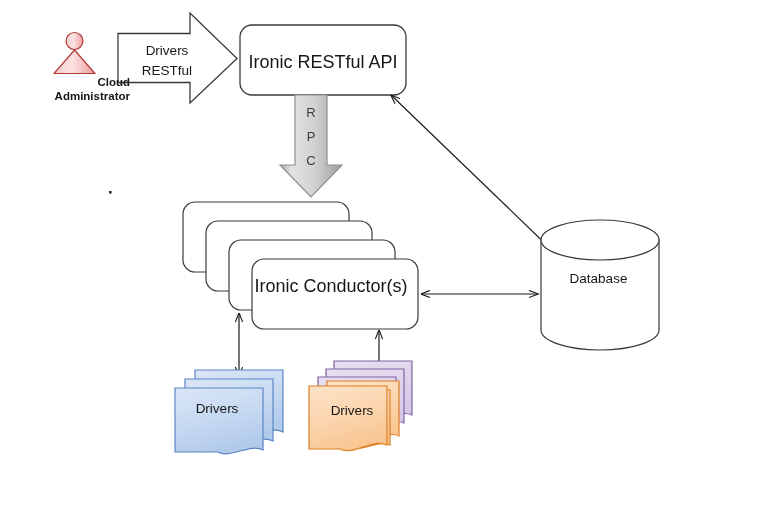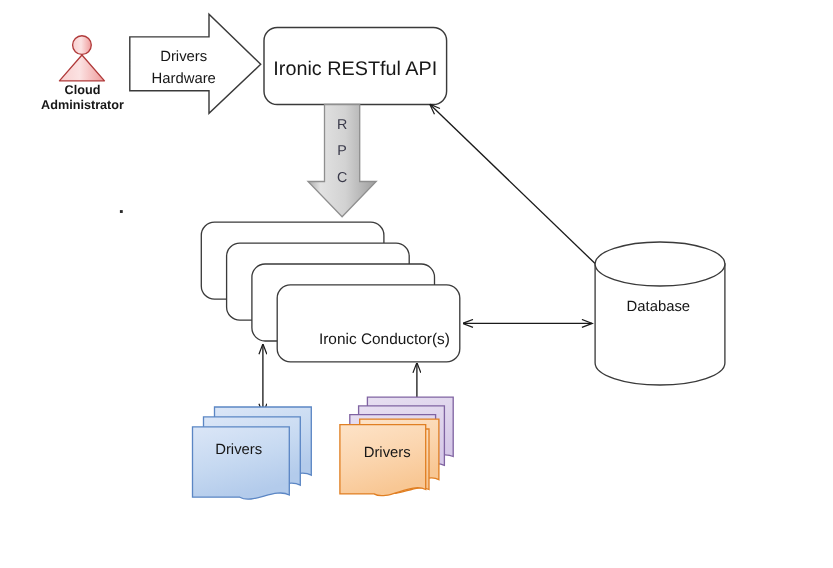--- a/index.html
+++ b/index.html
@@ -26,21 +26,21 @@
     position: absolute;
     font-family: "Liberation Sans", sans-serif;
     color: #171717;
     white-space: nowrap;
     pointer-events: none;
   }
   #actor-label {
     left: 20px;
     top: 75px;
     width: 110px;
-    text-align: center;
+    text-align: right;
     font-size: 11.5px;
     font-weight: bold;
     line-height: 14px;
     white-space: normal;
   }
   #enroll-label {
     left: 121px;
     top: 41px;
     width: 92px;
     text-align: center;
@@ -50,24 +50,24 @@
   }
   #api-label {
     left: 243px;
     top: 52px;
     width: 160px;
     text-align: center;
     font-size: 18px;
   }
   #conductor-label {
     left: 253px;
-    top: 300px;
+    top: 276px;
     width: 156px;
-    text-align: right;
-    font-size: 14px;
+    text-align: center;
+    font-size: 18px;
   }
   #database-label {
     left: 543px;
     top: 271px;
     width: 111px;
     text-align: center;
     font-size: 13.5px;
   }
   #drivers-blue-label {
     left: 176px;
@@ -184,21 +184,21 @@
       <path d="M 318 390 L 390 390 L 390 445 C 379 439 361 453 351 447 L 318 447 Z" fill="url(#orangeDocGrad)" stroke="#e07f23" stroke-width="1.2"></path>
       <path d="M 309 386 L 387 386 L 387 445 C 374 438 352 456 340 449 L 309 449 Z" fill="url(#orangeDocGrad)" stroke="#e07f23" stroke-width="1.2"></path>
     </g>
 
     <rect x="109" y="191" width="2.6" height="2.6" fill="#2a2a2a"></rect>
 
   </svg>
 
   <div class="node-label" id="actor-label"><span>Cloud</span><br><span>Administrator</span></div>
 
-  <div class="node-label" id="enroll-label"><span>Drivers</span><br><span>Hardware</span></div>
+  <div class="node-label" id="enroll-label"><span>Drivers</span><br><span>RESTful</span></div>
 
   <div class="node-label" id="api-label">Ironic RESTful API</div>
 
   <div class="rpc-letter" id="rpc-r">R</div>
   <div class="rpc-letter" id="rpc-p">P</div>
   <div class="rpc-letter" id="rpc-c">C</div>
 
   <div class="node-label" id="conductor-label">Ironic Conductor(s)</div>
 
   <div class="node-label" id="database-label">Database</div>

